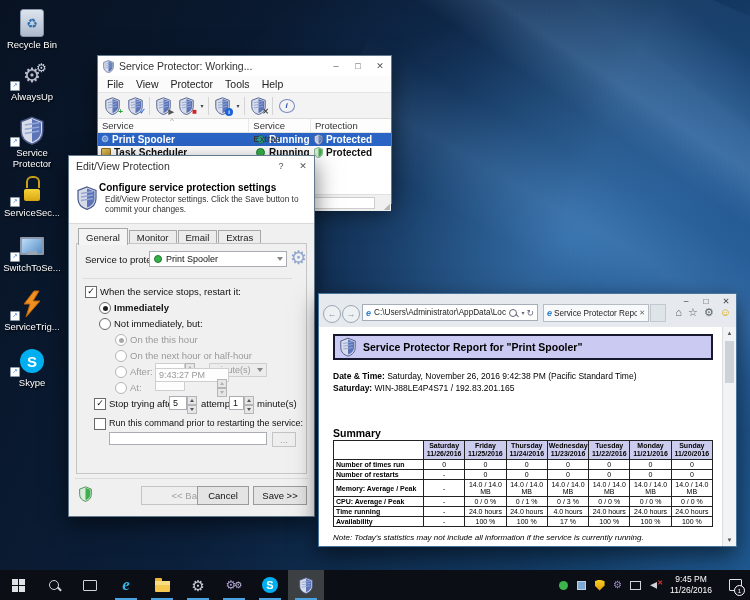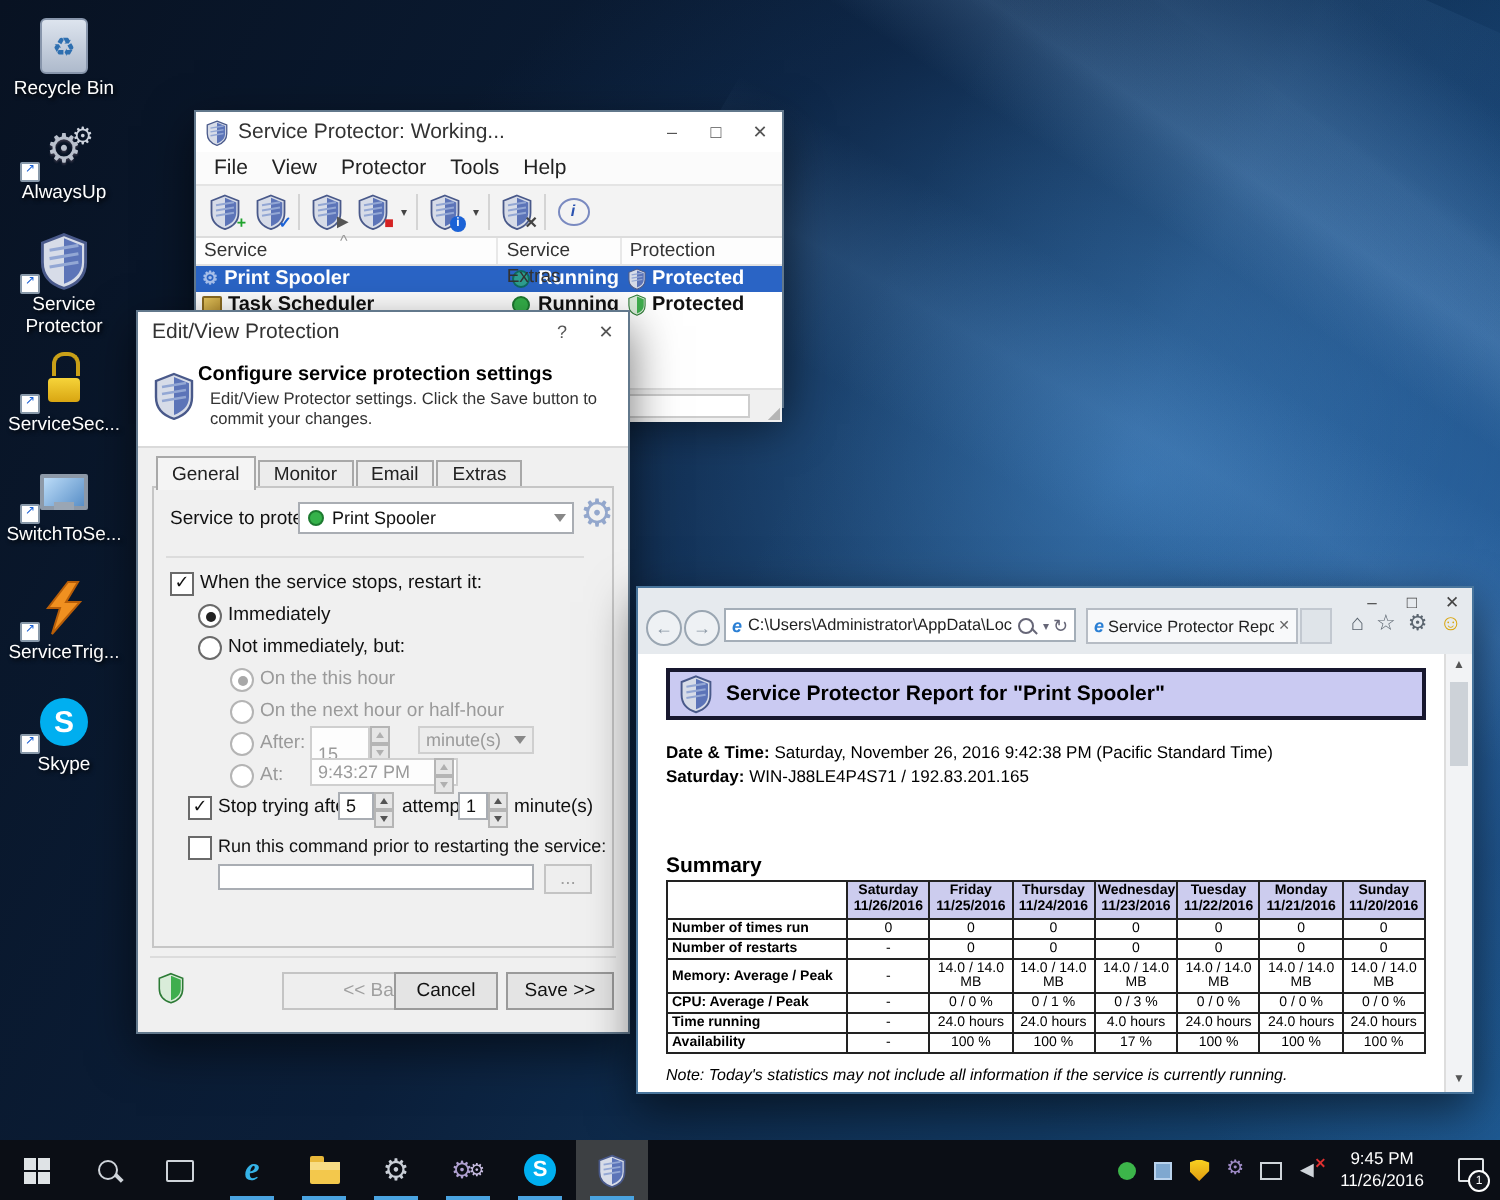--- a/index.html
+++ b/index.html
@@ -361,21 +361,21 @@
       <span class="combo-arrow"></span>
     </span>
     <span class="glyph" style="position:absolute;left:221px;top:92px;font-size:19px;color:#93a7cc;">⚙</span>
 
     <span class="sep" style="left:14px;right:22px;top:122px;"></span>
 
     <span class="cb" style="left:16px;top:130px;">✓</span>
     <span class="fl" style="left:31px;top:130px;">When the service stops, restart it:</span>
 
     <span class="rb sel" style="left:30px;top:146px;"></span>
-    <span class="fl" style="left:45px;top:146px;">Immediately</span>
+    <span class="fl" style="left:45px;top:146px;font-weight:bold;">Immediately</span>
 
     <span class="rb" style="left:30px;top:162px;"></span>
     <span class="fl" style="left:45px;top:162px;">Not immediately, but:</span>
 
     <span class="rb dis sel" style="left:46px;top:178px;"></span>
     <span class="fl dis" style="left:61px;top:178px;">On the this hour</span>
 
     <span class="rb dis" style="left:46px;top:194px;"></span>
     <span class="fl dis" style="left:61px;top:194px;">On the next hour or half-hour</span>
 
@@ -390,21 +390,21 @@
           <b class="tri-dn"></b>
         </i>
       </span>
     <span class="field dis" style="left:140px;top:207px;width:58px;height:14px;background:#ececec;">
       <span>minute(s)</span>
         <span class="combo-arrow"></span>
     </span>
 
     <span class="rb dis" style="left:46px;top:226px;"></span>
     <span class="fl dis" style="left:61px;top:226px;">At:</span>
-    <span class="field dis" style="left:86px;top:223px;width:74px;height:14px;">9:43:27 PM</span>
+    <span class="field dis" style="left:86px;top:212px;width:74px;height:14px;">9:43:27 PM</span>
     <span class="spin dis" style="left:148px;top:223px;">
         <i>
           <b class="tri-up"></b>
         </i>
         <i>
           <b class="tri-dn"></b>
         </i>
       </span>
 
     <span class="cb" style="left:25px;top:242px;">✓</span>

